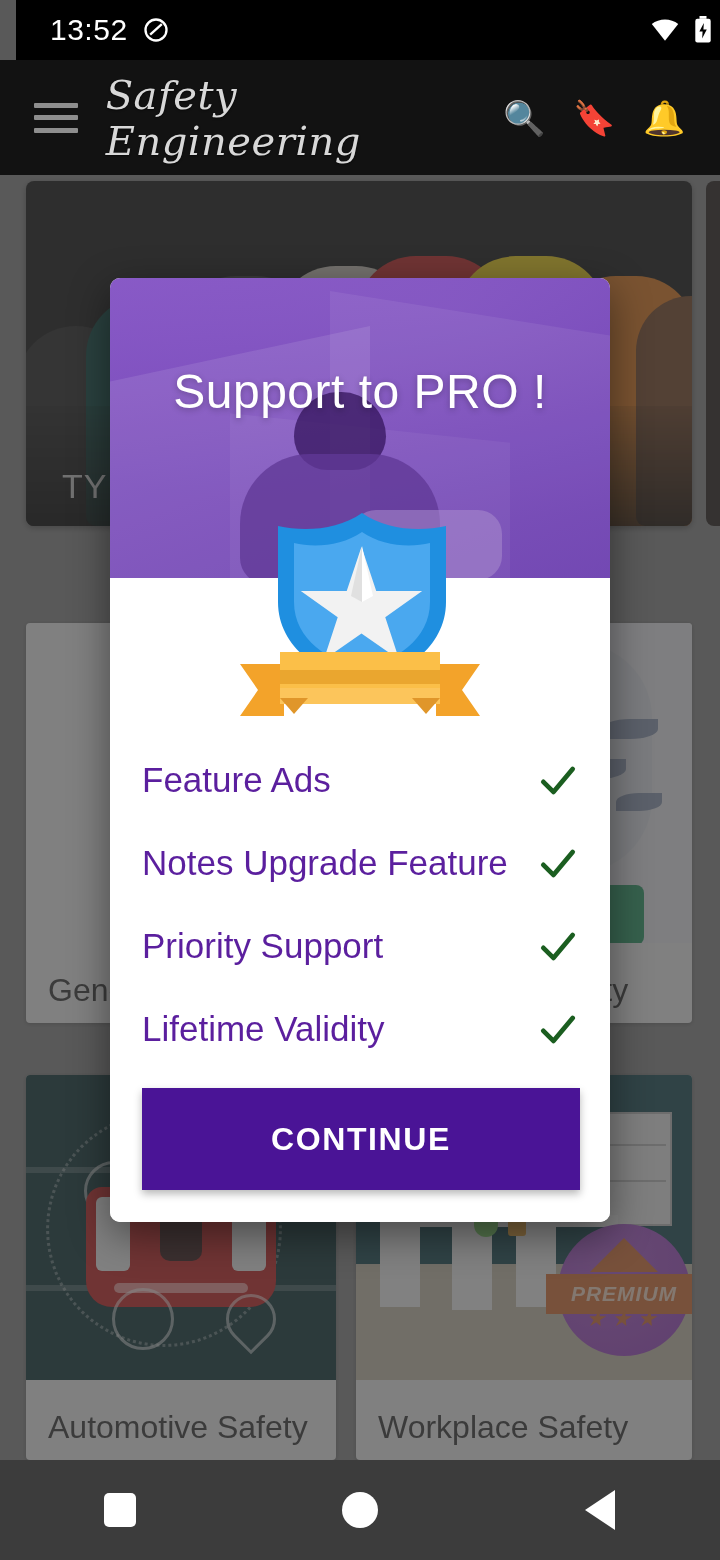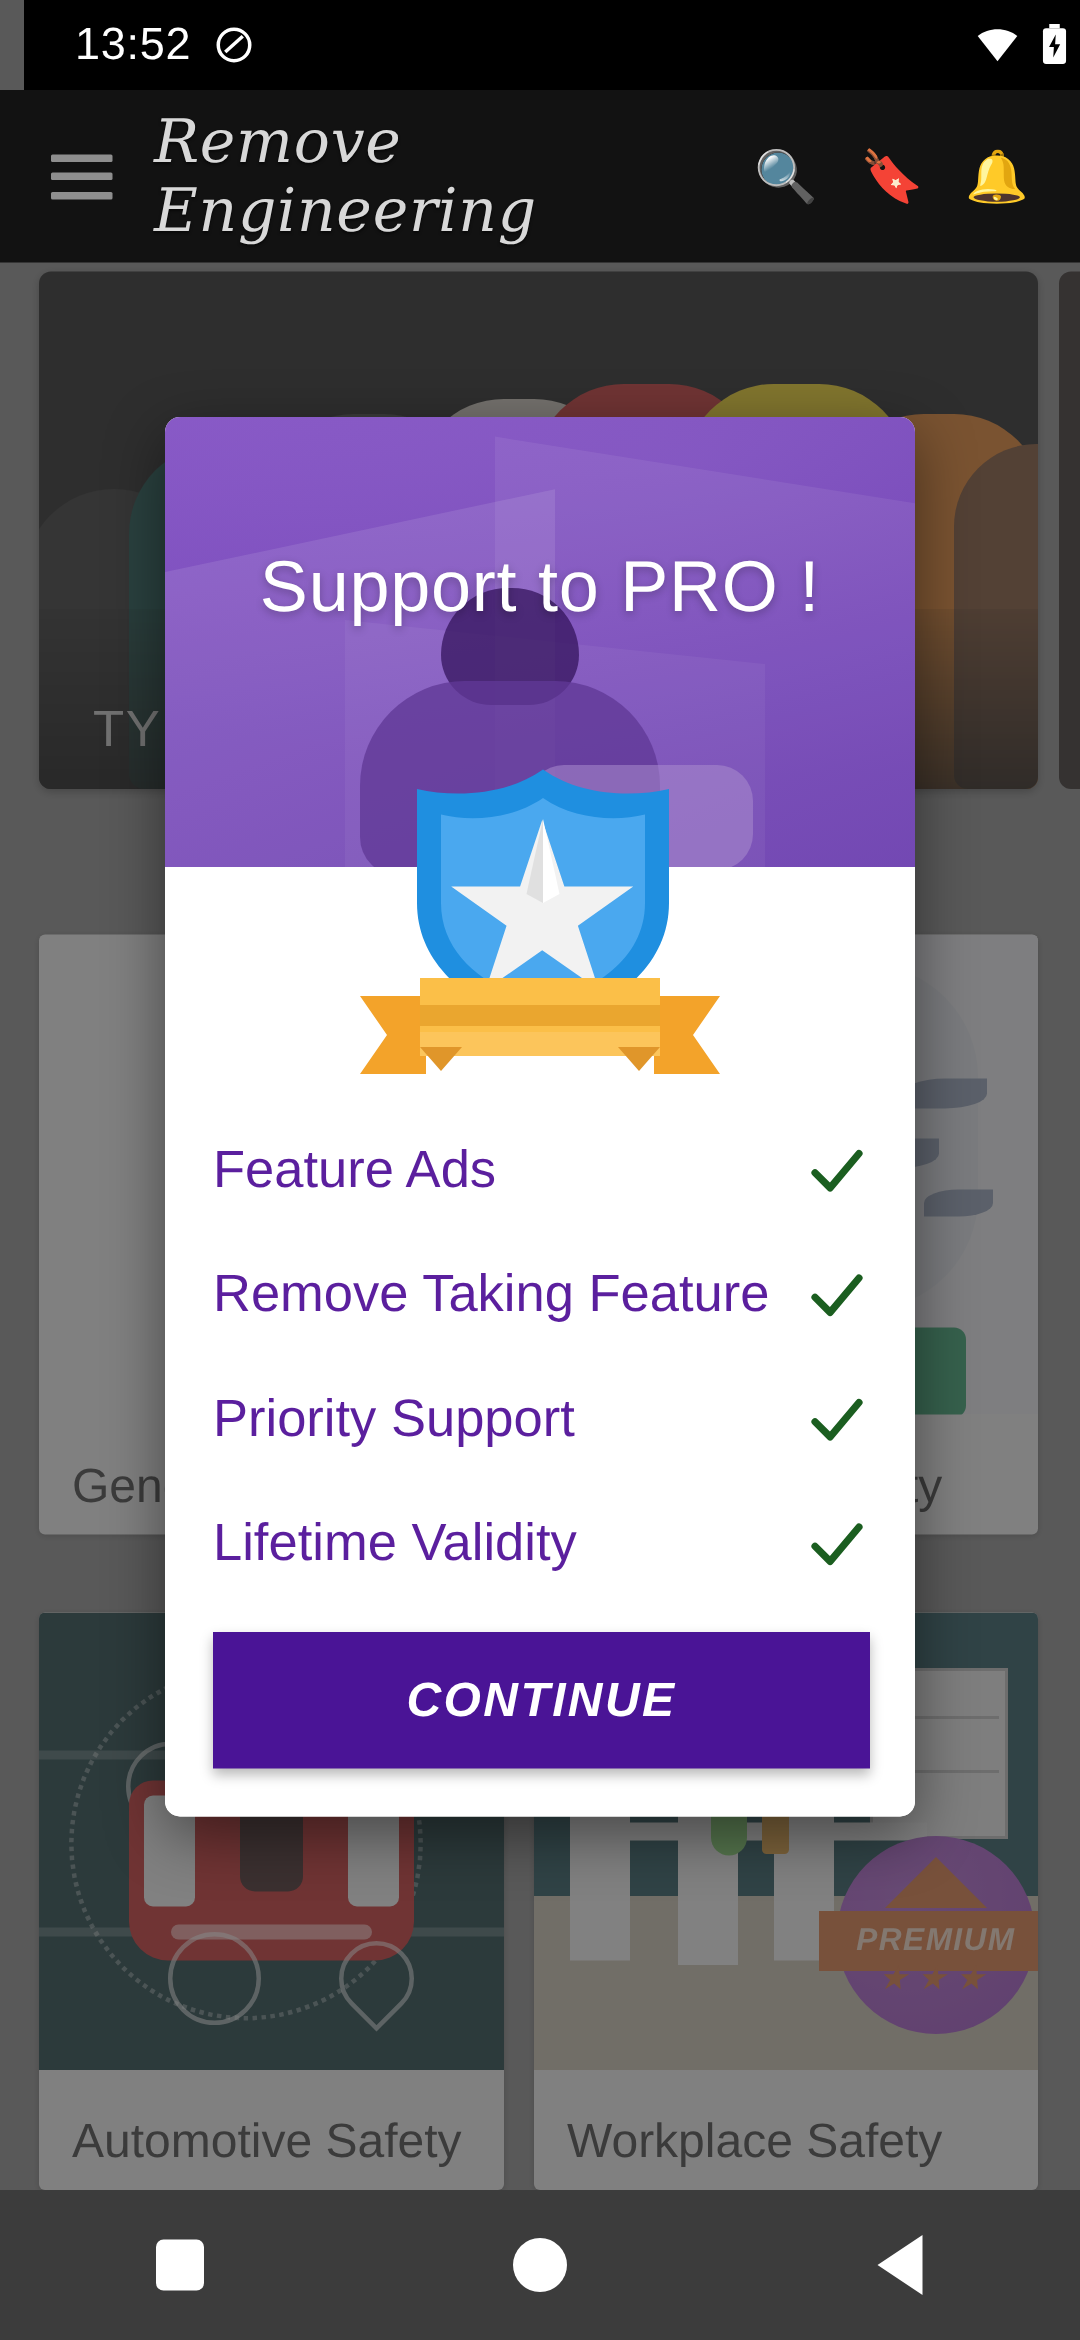--- a/index.html
+++ b/index.html
@@ -138,24 +138,24 @@
   .dlg-body{background:#fff;border-radius:0 0 10px 10px;padding:0 0 32px;}
   .spacer{height:160px;}
   .feature{
     display:flex;align-items:center;justify-content:space-between;
     padding:0 30px 0 32px;height:83px;
   }
   .feat-label{font-size:35px;color:#5b1f9e;}
   .check{width:44px;height:44px;}
   .continue-wrap{padding:18px 30px 0 32px;}
   .continue-btn{
-    width:100%;height:91px;border:0;background:#4a1496;color:#fff;
+    width:100%;height:102px;border:0;background:#4a1496;color:#fff;
     font-size:32px;font-weight:bold;letter-spacing:1.6px;
     font-family:"Liberation Sans", sans-serif;
-    box-shadow:0 4px 8px rgba(0,0,0,.28);cursor:pointer;font-style:italic;
+    box-shadow:0 4px 8px rgba(0,0,0,.28);cursor:pointer;
   }
 
   
   .navbar{
     position:absolute;left:0;bottom:0;width:720px;height:100px;background:#3c3c3c;
     display:flex;align-items:center;justify-content:space-around;z-index:45;
   }
   .nav-btn{width:120px;height:100px;display:flex;align-items:center;justify-content:center;}
   .nav-square{width:32px;height:34px;background:#fff;border-radius:5px;}
   .nav-circle{width:36px;height:36px;background:#fff;border-radius:50%;}
@@ -189,21 +189,21 @@
       </span>
     </span>
   </div>
 
   <div class="appbar">
     <span class="hamburger">
         <i></i>
         <i></i>
         <i></i>
       </span>
-    <span class="app-title">Remove Engineering</span>
+    <span class="app-title">Safety Engineering</span>
     <span class="appbar-actions">
       <span class="ab-ico">🔍</span>
       <span class="ab-ico">🔖</span>
       <span class="ab-ico">🔔</span>
     </span>
   </div>
 
   <div class="bg-layer">
 
     <div class="banner">
@@ -347,21 +347,21 @@
     <div class="dlg-body">
       <div class="spacer"></div>
 
       <div class="feature">
         <span class="feat-label">Feature Ads</span>
         <svg class="check" viewBox="0 0 24 24">
             <path d="M4 13 L9.5 18.5 L20 6" fill="none" stroke="#1b5e20" stroke-width="2.6" stroke-linecap="round" stroke-linejoin="round"></path>
           </svg>
       </div>
       <div class="feature">
-        <span class="feat-label">Remove Taking Feature</span>
+        <span class="feat-label">Notes Upgrade Feature</span>
         <svg class="check" viewBox="0 0 24 24">
             <path d="M4 13 L9.5 18.5 L20 6" fill="none" stroke="#1b5e20" stroke-width="2.6" stroke-linecap="round" stroke-linejoin="round"></path>
           </svg>
       </div>
       <div class="feature">
         <span class="feat-label">Priority Support</span>
         <svg class="check" viewBox="0 0 24 24">
             <path d="M4 13 L9.5 18.5 L20 6" fill="none" stroke="#1b5e20" stroke-width="2.6" stroke-linecap="round" stroke-linejoin="round"></path>
           </svg>
       </div>

